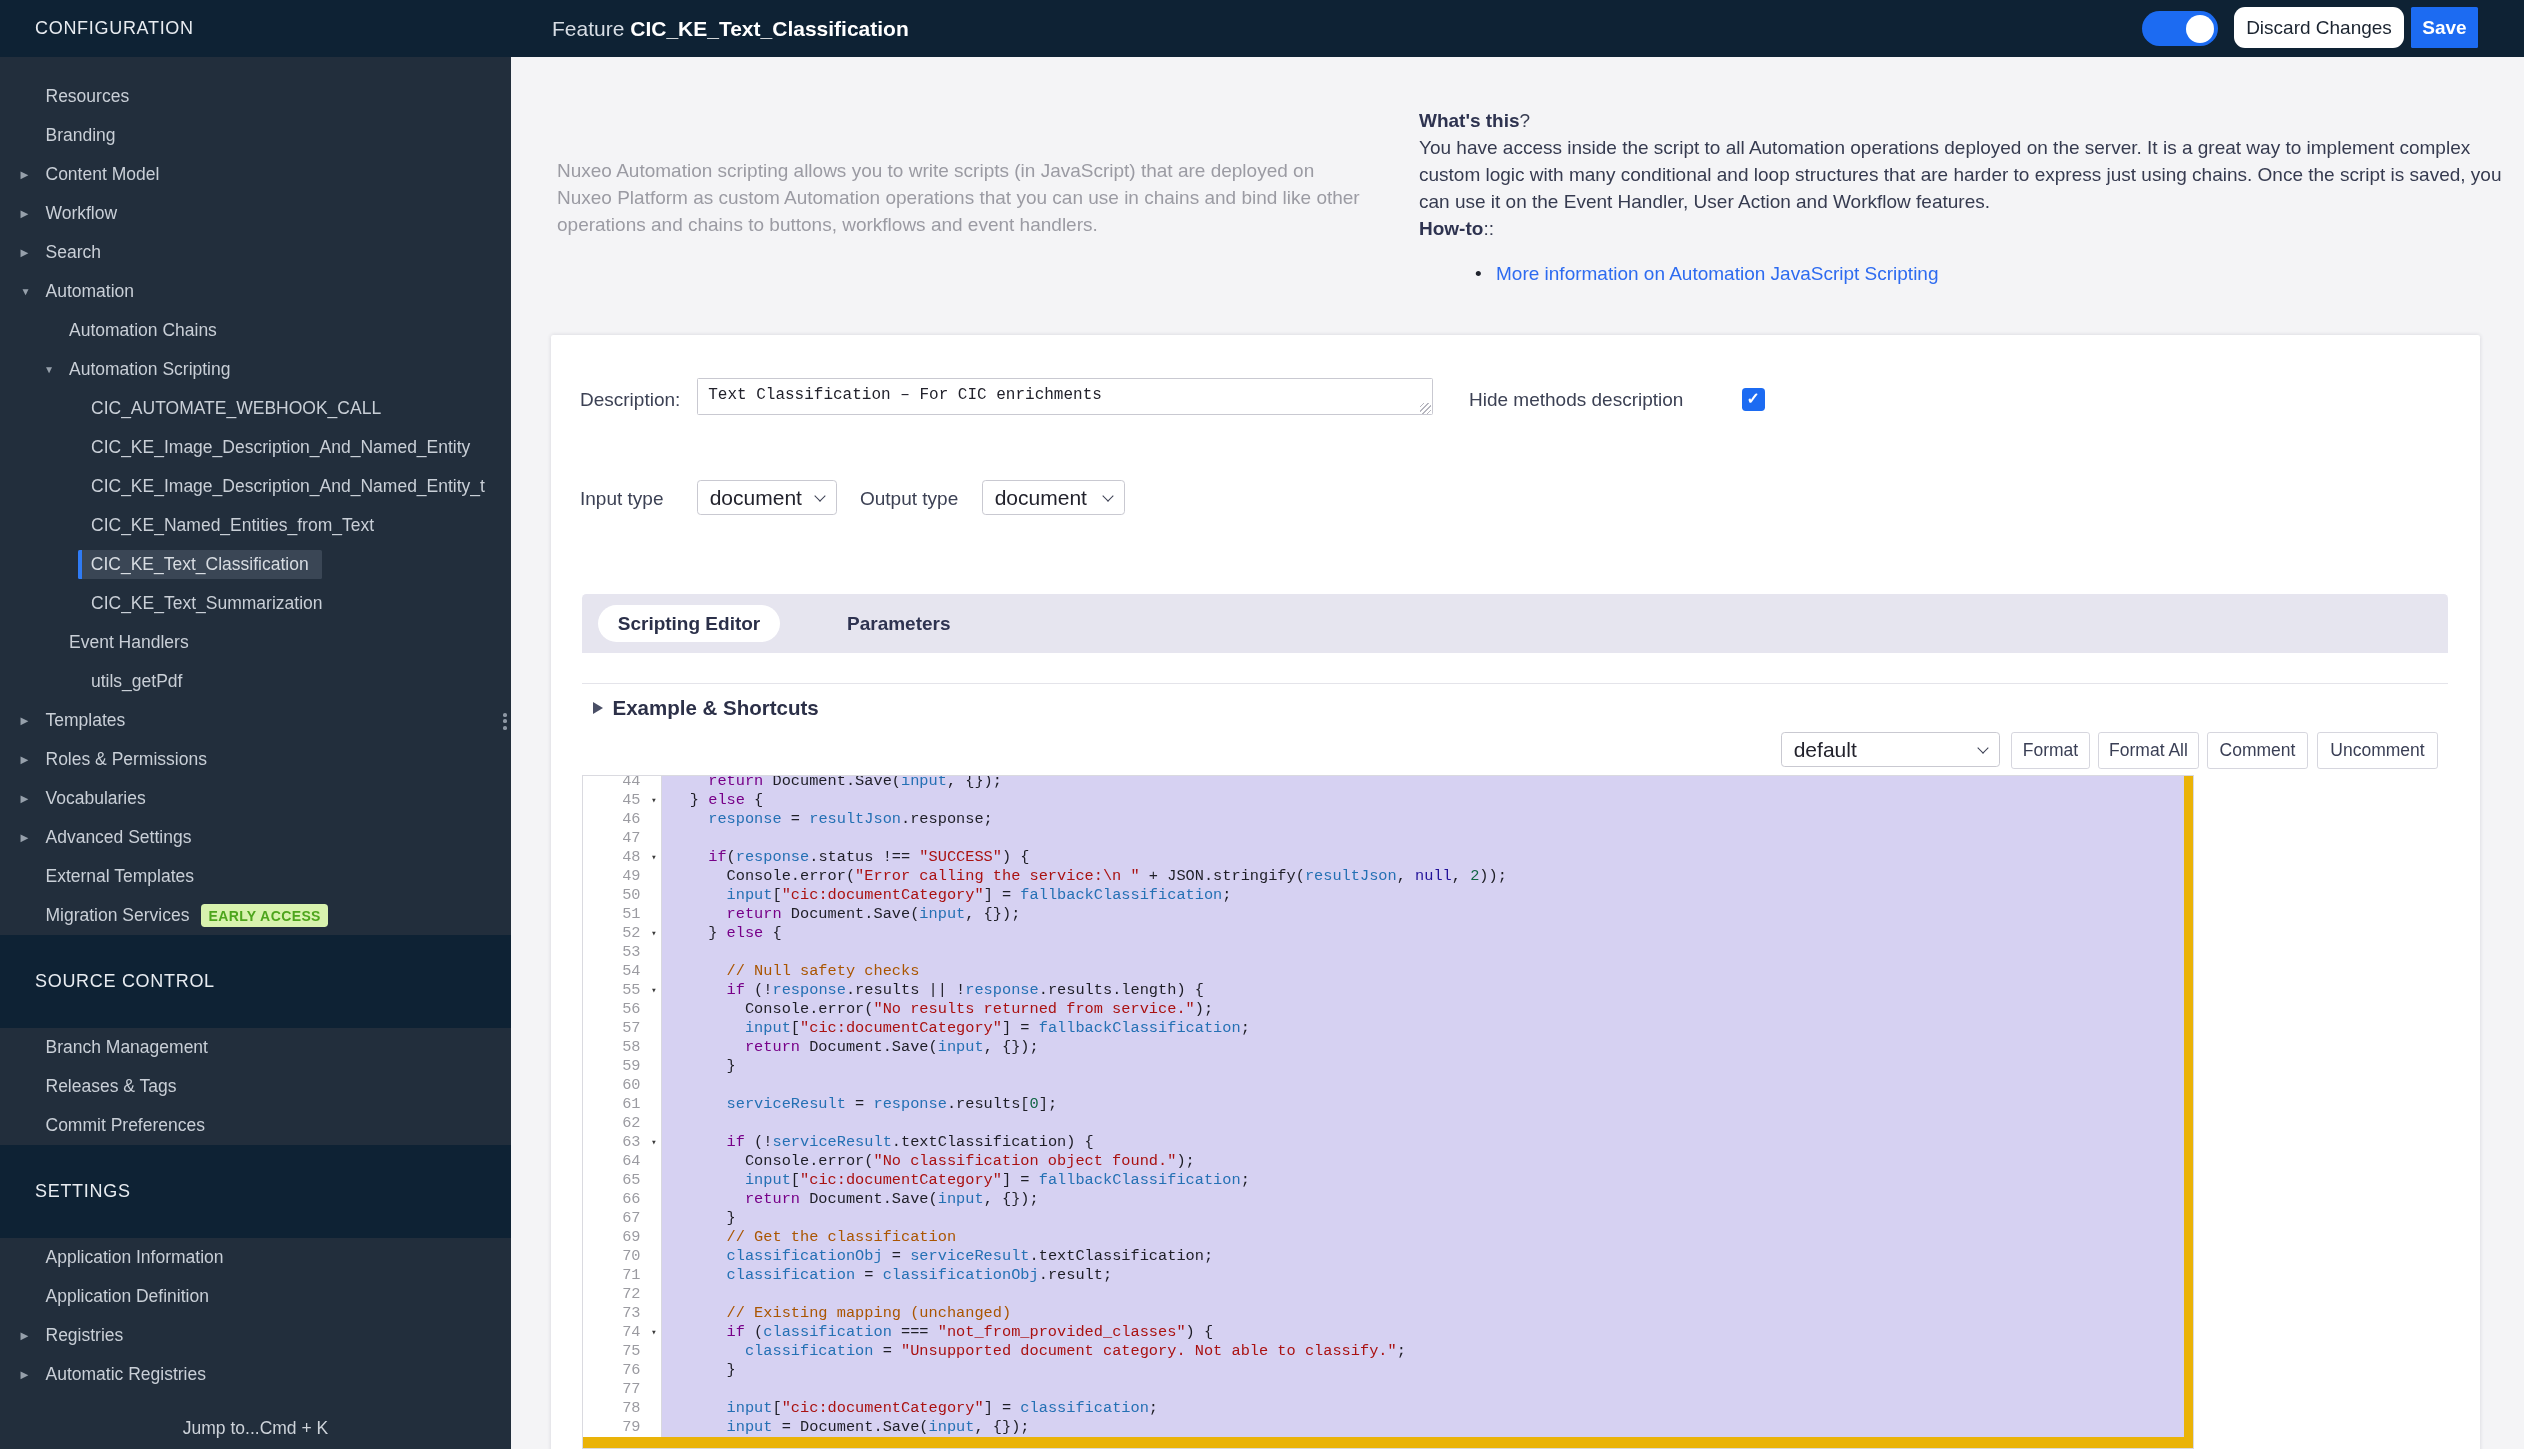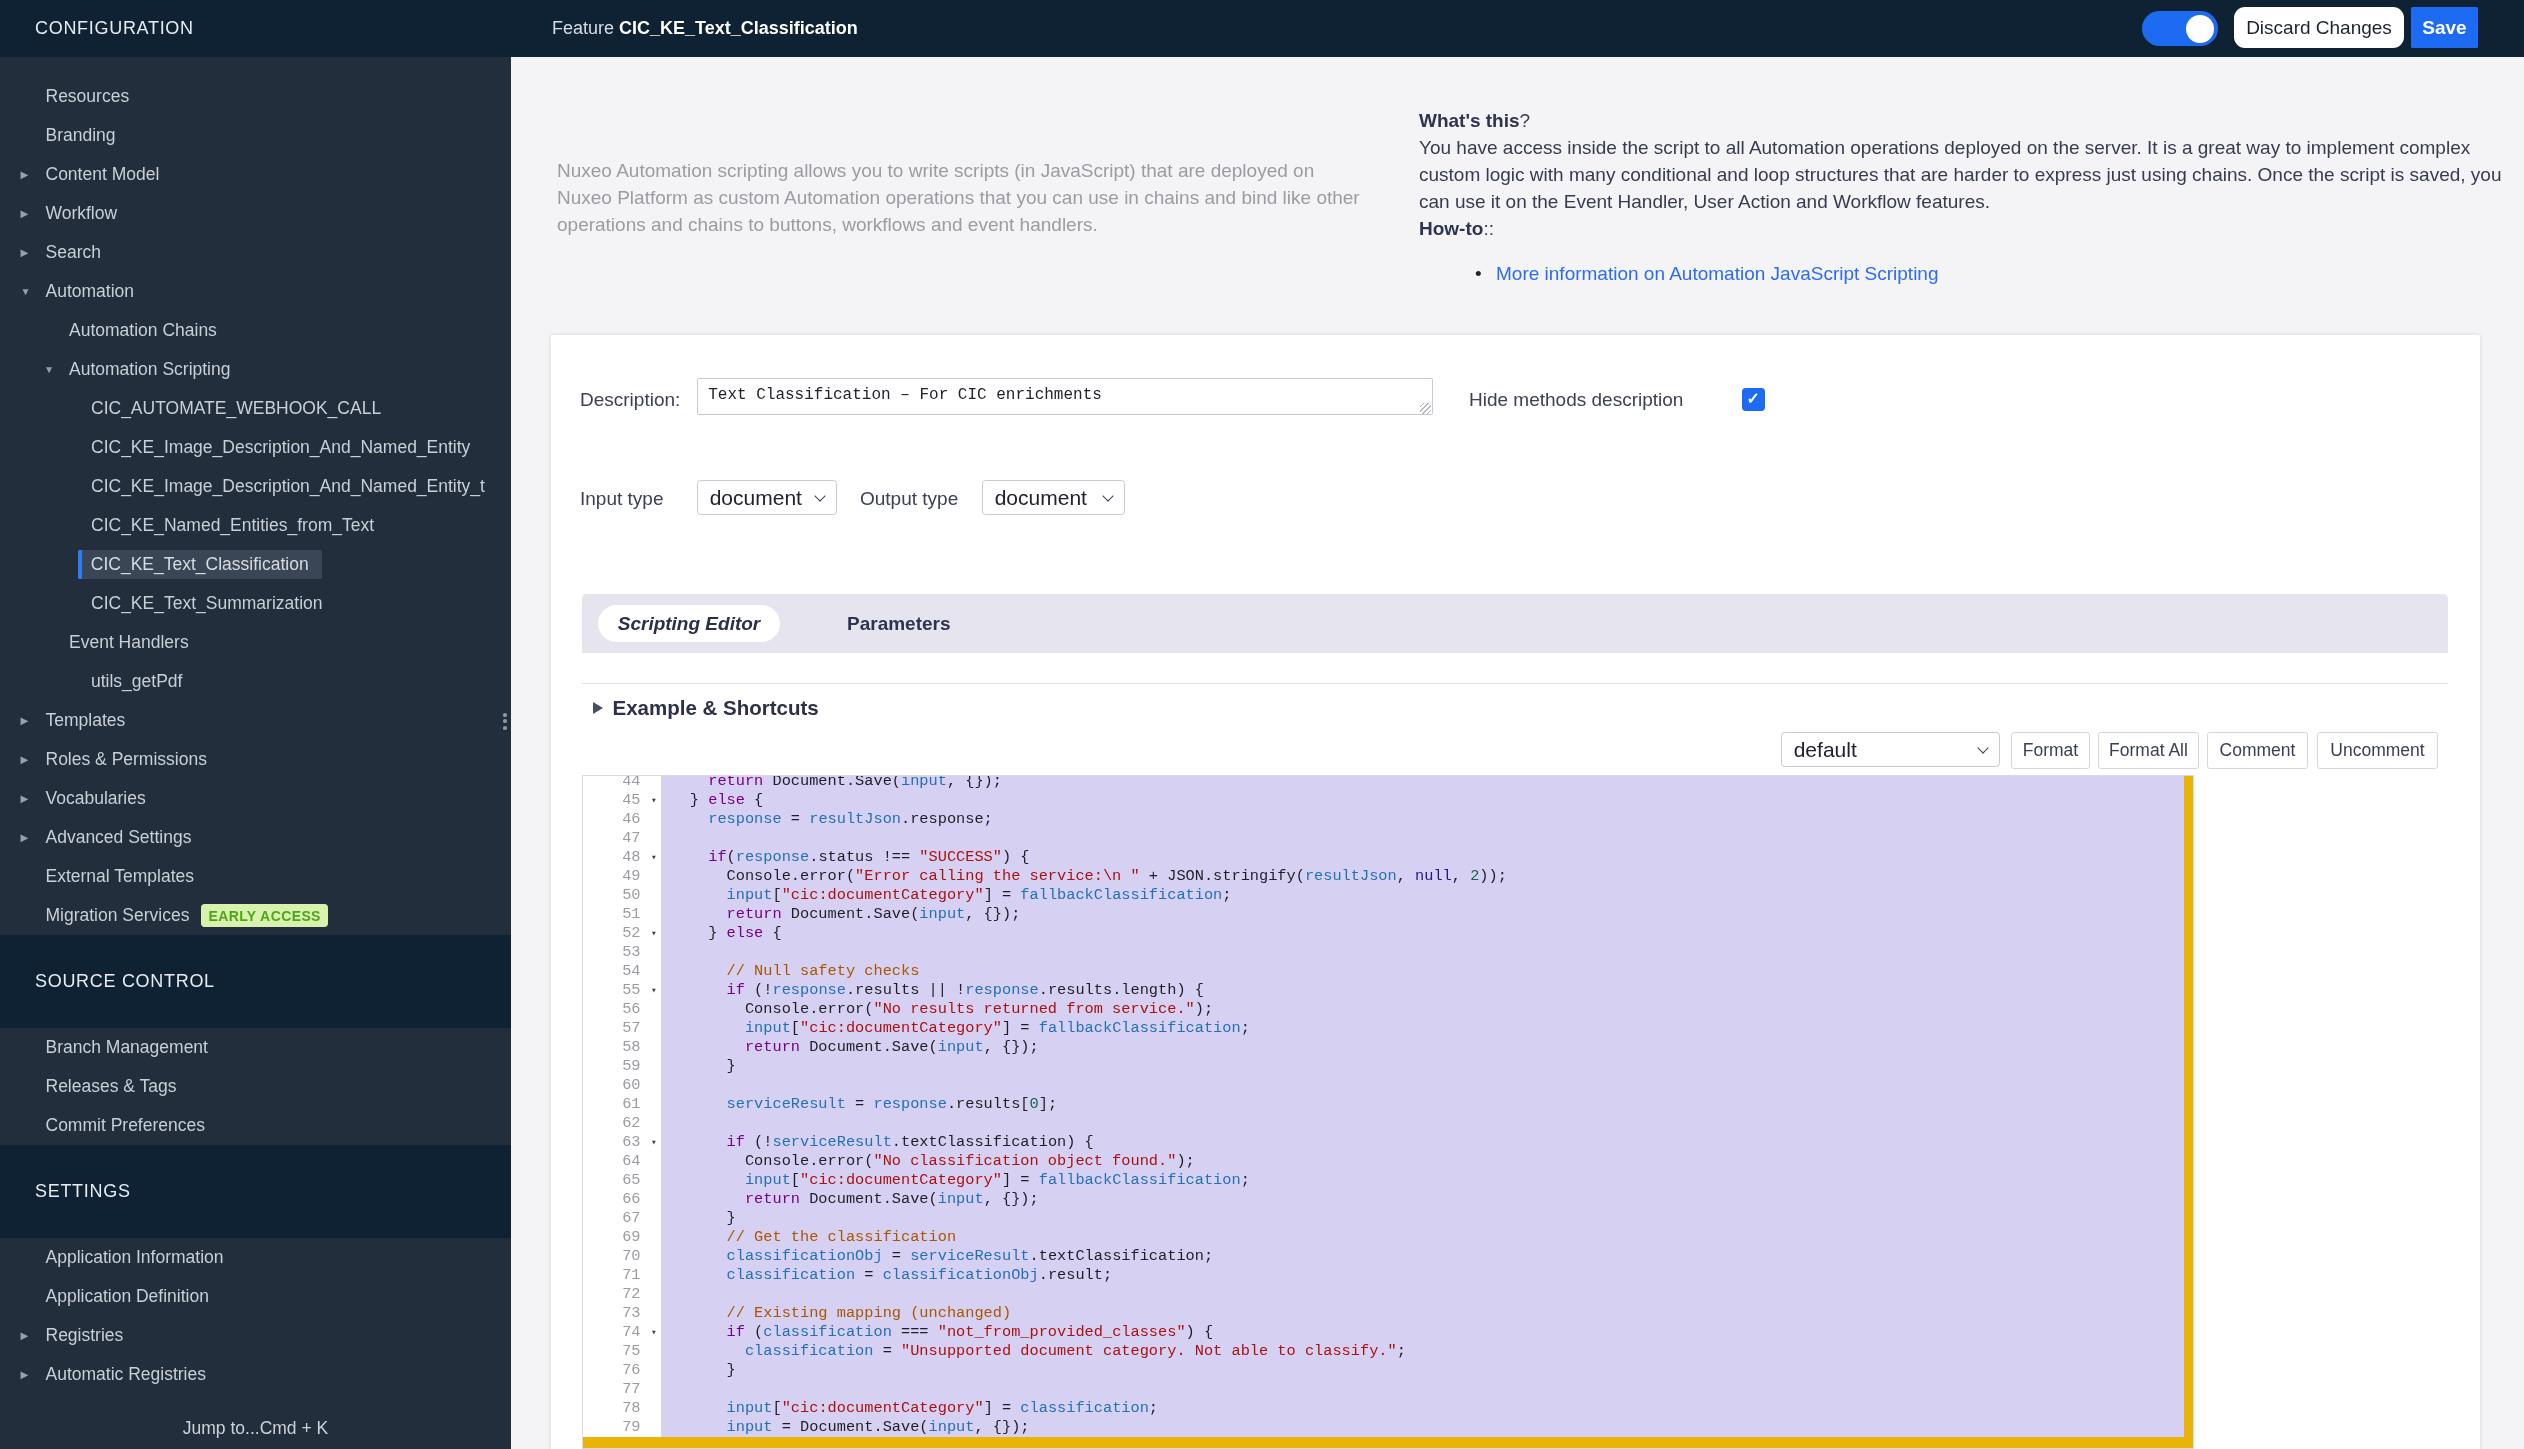--- a/index.html
+++ b/index.html
@@ -19,21 +19,21 @@
   .sb-label { height:29px; line-height:29px; }
   .sb-item.selected .sb-label { background:#3a4655; border-left:4.4px solid #2f7bf5; margin-left:-13px; padding:0 13px 0 8.8px; border-radius:1.5px; color:#d7dce2; }
   .sb-badge { margin-left:11.7px; background:#d8f2ae; color:#4ea51d; font-size:14px; font-weight:bold; padding:3.7px 7.3px; border-radius:3.7px; letter-spacing:0.4px; }
   .sb-band { height:93px; background:#0e2234; color:#e8ecf1; font-size:18px; letter-spacing:0.7px; display:flex; align-items:center; padding-left:35px; }
   .sb-jump { position:absolute; bottom:10.2px; width:100%; text-align:center; color:#cdd2d9; font-size:17.5px; }
   .sb-dots { position:absolute; right:4.4px; top:710px; }
   .sb-dots i { display:block; width:3.7px; height:3.7px; border-radius:50%; background:#8d97a3; margin:2.9px 0; }
 
   
   #topbar { position:absolute; left:511px; top:0; width:2013px; height:57px; background:#0e2234; }
-  .tb-title { position:absolute; left:41px; top:0; line-height:57px; font-size:18px; color:#d7dde4; }
+  .tb-title { position:absolute; left:41px; top:0; line-height:57px; font-size:21px; color:#d7dde4; }
   .tb-title .feat-name { font-weight:bold; color:#ffffff; }
   .toggle { position:absolute; left:1631px; top:11px; width:76px; height:35px; border-radius:17.5px; background:#1c6bf2; cursor:pointer; }
   .toggle .knob { position:absolute; right:3.7px; top:3.7px; width:28px; height:28px; border-radius:50%; background:#fff; }
   .btn-discard { position:absolute; left:1723px; top:7.3px; width:170px; height:41px; background:#fff; color:#1b2430; font-size:19px; font-family:"Liberation Sans",sans-serif; border:none; border-radius:11px; cursor:pointer; }
   .btn-save { position:absolute; left:1900px; top:7.3px; width:67px; height:41px; background:#1c6bf2; color:#fff; font-weight:bold; font-size:19px; font-family:"Liberation Sans",sans-serif; border:none; border-radius:1.5px; cursor:pointer; }
 
   
   #main { position:absolute; left:511px; top:57px; width:2013px; height:1392px; background:#f4f4f6; overflow:hidden; }
   .intro { position:absolute; left:46px; top:100px; width:807px; font-size:19px; line-height:27px; color:#9b9ba3; }
   .help { position:absolute; left:888px; top:50px; width:1107px; font-size:19px; line-height:27px; color:#363b50;margin-left:20px; }
@@ -51,21 +51,21 @@
   .checkbox { position:absolute; left:1191px; top:53px; width:22.6px; height:22.6px; background:#1c6bf2; border-radius:3.7px; color:#fff; font-size:16px; font-weight:bold; text-align:center; line-height:22.6px; cursor:pointer; }
   .fld-label { position:absolute; font-size:19px; color:#3c4154; top:153px; }
   .in-label { left:29px; }
   .out-label { left:309px; }
   .select { position:absolute; top:145px; height:35px; border:0.7px solid #c9c9d1; border-radius:3.7px; background:#fff; font-size:21px; color:#22222c; line-height:34px; padding:0 32px 0 11.7px; cursor:pointer; }
   .sel-input { left:146px; width:140px; }
   .sel-output { left:431px; width:143px; }
   .chev { position:absolute; right:11.7px; top:11px; width:8px; height:8px; border-right:1.5px solid #3c4154; border-bottom:1.5px solid #3c4154; transform:rotate(45deg); }
 
   .tabstrip { position:absolute; left:31px; top:259px; width:1866px; height:59px; background:#e6e5ef; border-radius:4.4px 4.4px 0 0; }
-  .tab-active { position:absolute; left:16px; top:11px; width:182px; height:37px; background:#fff; border-radius:19px; font-size:19px; font-weight:bold; color:#2b3049; text-align:center; line-height:37px; cursor:pointer;font-style:italic; }
+  .tab-active { position:absolute; left:16px; top:11px; width:182px; height:37px; background:#fff; border-radius:19px; font-size:19px; font-weight:bold; color:#2b3049; text-align:center; line-height:37px; cursor:pointer; }
   .tab-inactive { position:absolute; left:265px; top:0; height:59px; line-height:59px; font-size:19px; font-weight:bold; color:#2e3350; cursor:pointer; }
 
   .divider { position:absolute; left:31px; top:348px; width:1866px; height:0.7px; background:#e4e4ea; }
   .example-row { position:absolute; left:31px; top:356px; height:34px; display:flex; align-items:center; cursor:pointer; }
   .ex-arrow { margin-left:11px; width:0; height:0; border-left:10.2px solid #4a4f66; border-top:6.6px solid transparent; border-bottom:6.6px solid transparent; }
   .ex-title { margin-left:9.5px; font-size:20.5px; font-weight:bold; color:#2c3048; }
 
   .sel-preset { left:1230px; top:397px; width:219px; }
   .tb-btn { position:absolute; top:397px; height:37px; background:#fff; border:0.7px solid #d6d6de; border-radius:2.9px; font-size:17.5px; color:#3a3f55; font-family:"Liberation Sans",sans-serif; cursor:pointer; }
   #btn-format { left:1460px; width:79px; }

